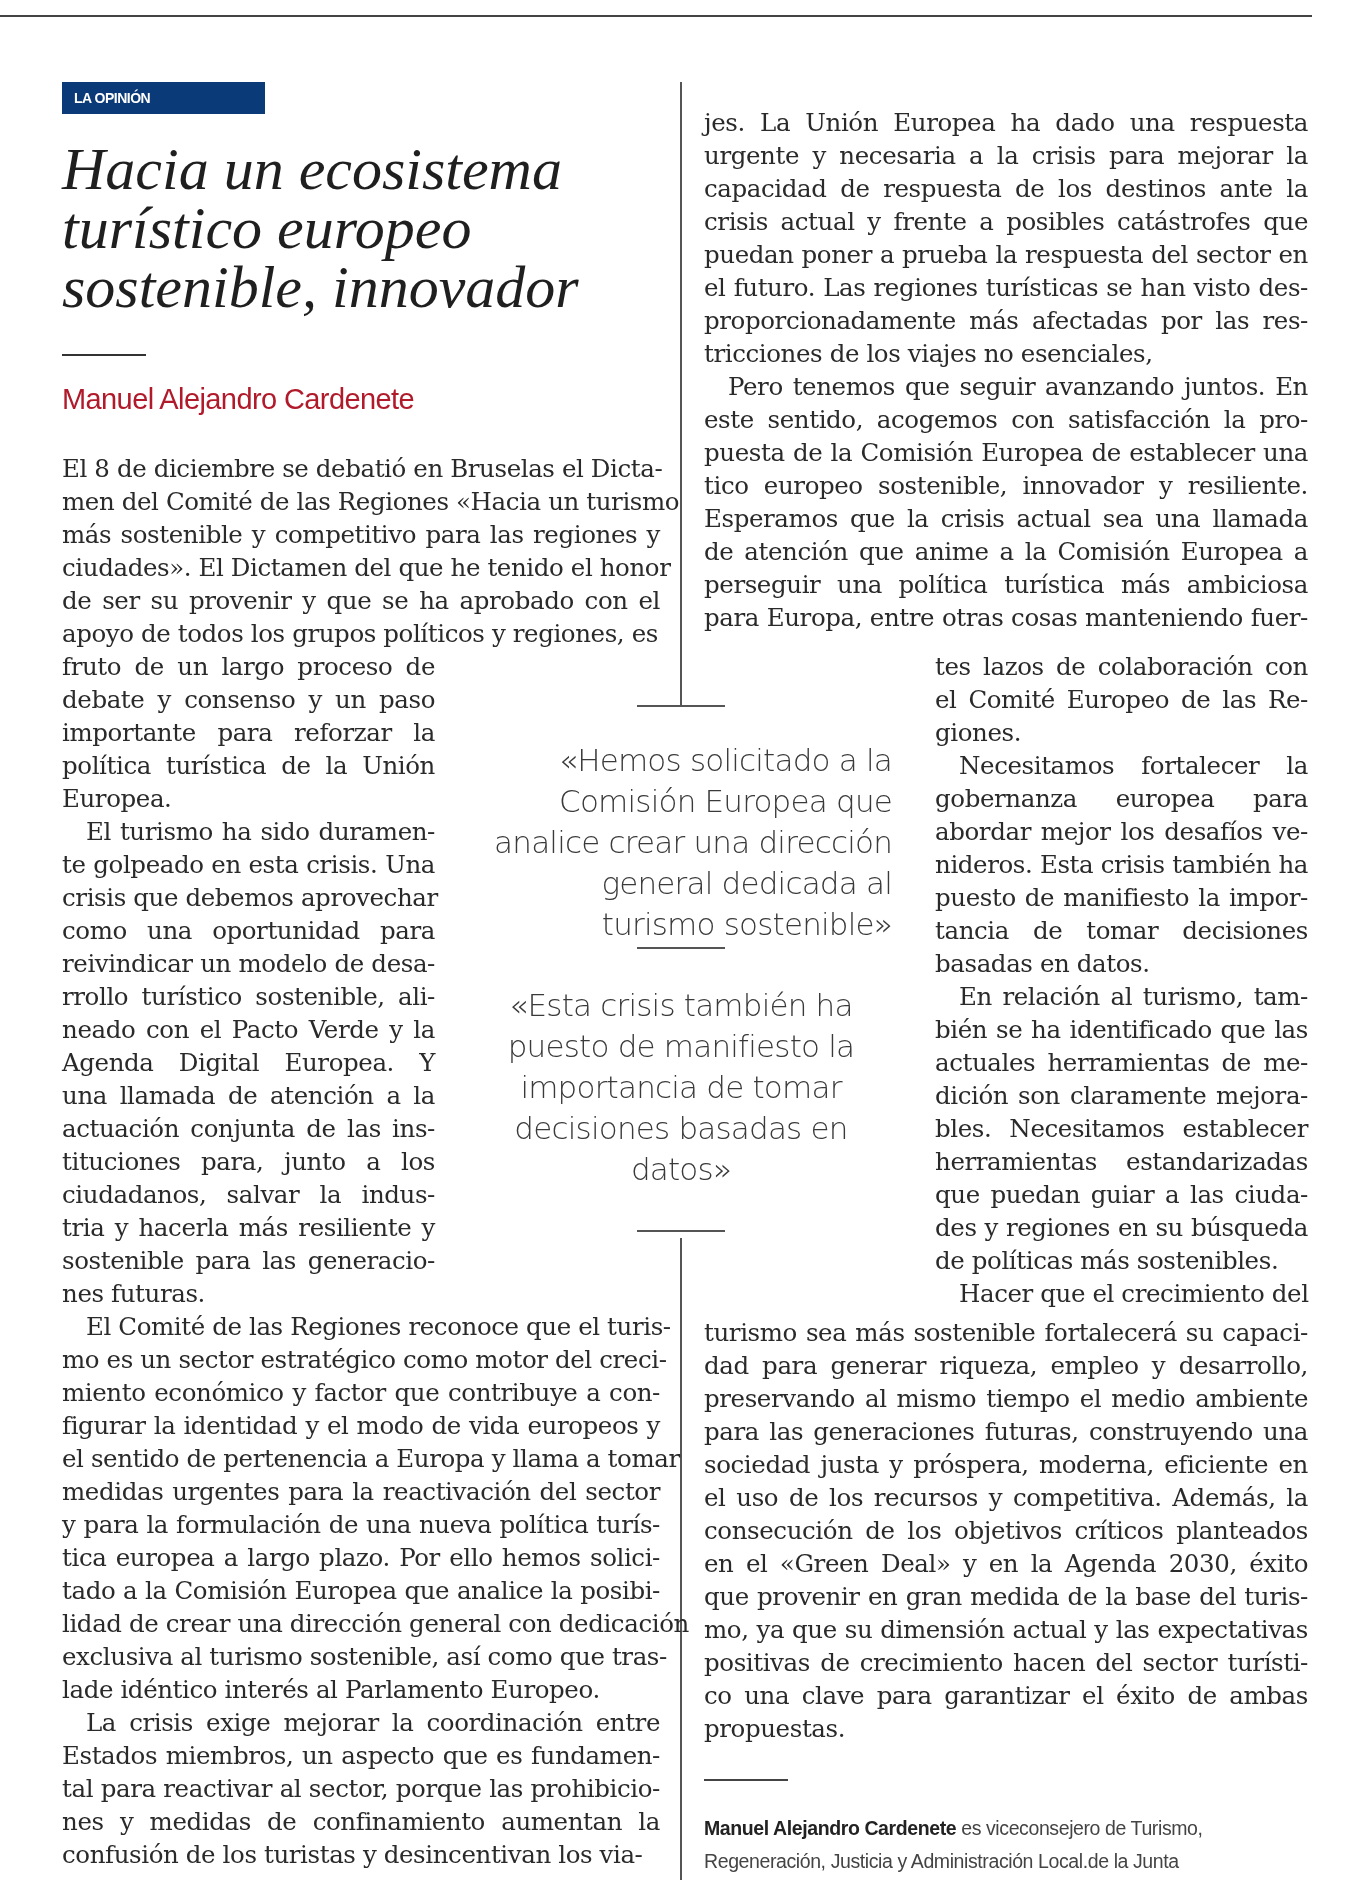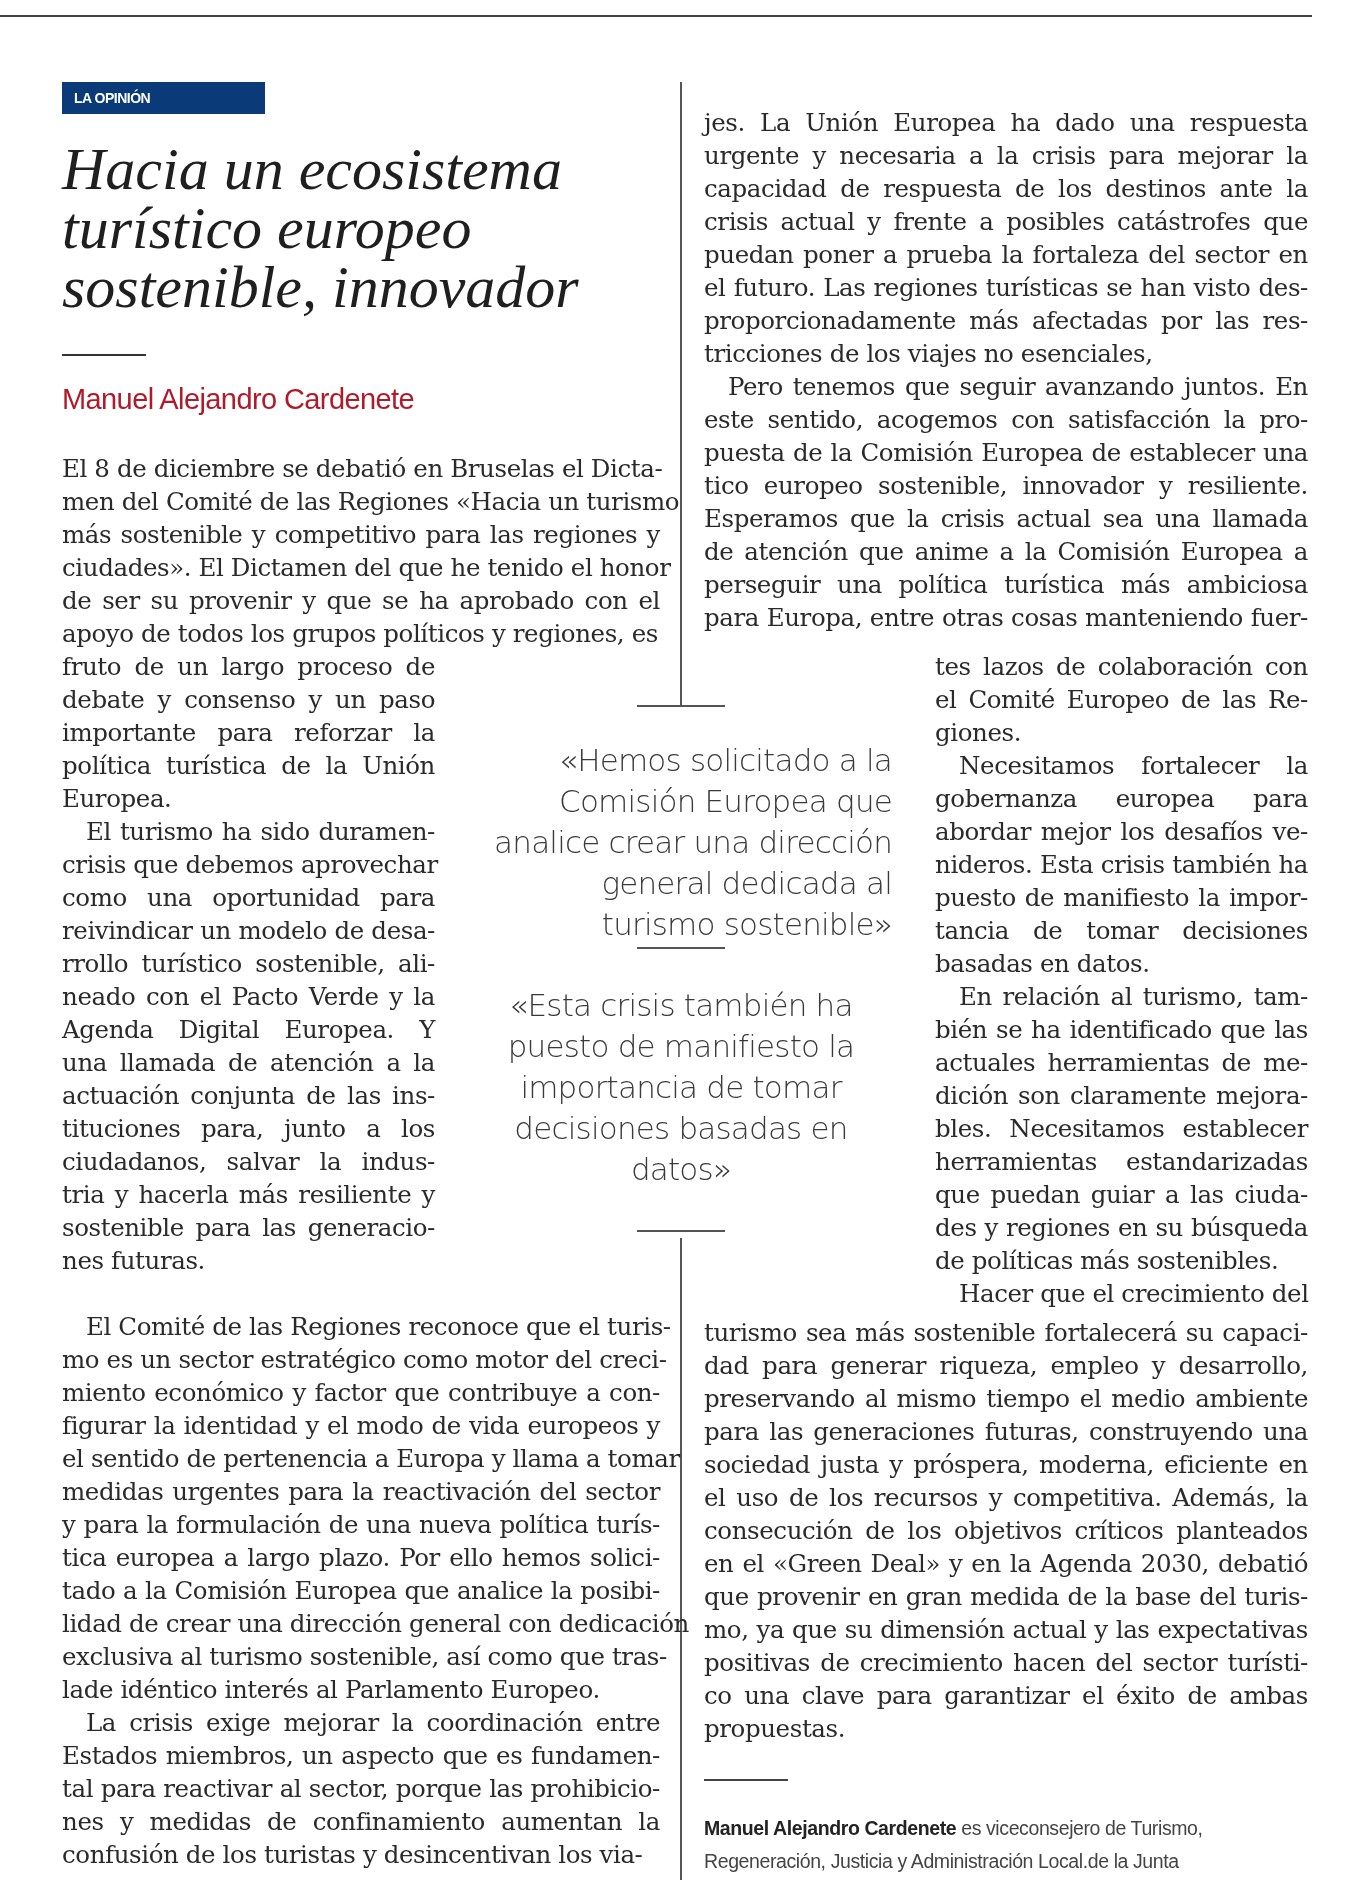--- a/index.html
+++ b/index.html
@@ -65,20 +65,21 @@
     <div class="ln">de ser su provenir y que se ha aprobado con el</div>
     <div class="ln last">apoyo de todos los grupos políticos y regiones, es</div>
   </div>
 <div class="col" id="lc-narrow" style="left:62px;top:650px;width:373px;">
     <div class="ln">fruto de un largo proceso de</div>
     <div class="ln">debate y consenso y un paso</div>
     <div class="ln">importante para reforzar la</div>
     <div class="ln">política turística de la Unión</div>
     <div class="ln last">Europea.</div>
     <div class="ln ind">El turismo ha sido duramen-</div>
+    <div class="ln">te golpeado en esta crisis. Una</div>
     <div class="ln">crisis que debemos aprovechar</div>
     <div class="ln">como una oportunidad para</div>
     <div class="ln">reivindicar un modelo de desa-</div>
     <div class="ln">rrollo turístico sostenible, ali-</div>
     <div class="ln">neado con el Pacto Verde y la</div>
     <div class="ln">Agenda Digital Europea. Y</div>
     <div class="ln">una llamada de atención a la</div>
     <div class="ln">actuación conjunta de las ins-</div>
     <div class="ln">tituciones para, junto a los</div>
     <div class="ln">ciudadanos, salvar la indus-</div>
@@ -104,21 +105,21 @@
     <div class="ln">tal para reactivar al sector, porque las prohibicio-</div>
     <div class="ln">nes y medidas de confinamiento aumentan la</div>
     <div class="ln last">confusión de los turistas y desincentivan los via-</div>
   </div>
 
 <div class="col" id="rc-top" style="left:704px;top:89px;width:604px;margin-top:17px;">
     <div class="ln">jes. La Unión Europea ha dado una respuesta</div>
     <div class="ln">urgente y necesaria a la crisis para mejorar la</div>
     <div class="ln">capacidad de respuesta de los destinos ante la</div>
     <div class="ln">crisis actual y frente a posibles catástrofes que</div>
-    <div class="ln">puedan poner a prueba la fortaleza del sector en</div>
+    <div class="ln">puedan poner a prueba la respuesta del sector en</div>
     <div class="ln">el futuro. Las regiones turísticas se han visto des-</div>
     <div class="ln">proporcionadamente más afectadas por las res-</div>
     <div class="ln last">tricciones de los viajes no esenciales,</div>
     <div class="ln ind">Pero tenemos que seguir avanzando juntos. En</div>
     <div class="ln">este sentido, acogemos con satisfacción la pro-</div>
     <div class="ln">puesta de la Comisión Europea de establecer una</div>
     <div class="ln">tico europeo sostenible, innovador y resiliente.</div>
     <div class="ln">Esperamos que la crisis actual sea una llamada</div>
     <div class="ln">de atención que anime a la Comisión Europea a</div>
     <div class="ln">perseguir una política turística más ambiciosa</div>
@@ -147,21 +148,21 @@
     <div class="ln ind">Hacer que el crecimiento del</div>
   </div>
 <div class="col" id="rc-bottom" style="left:704px;top:1316px;width:604px;">
     <div class="ln">turismo sea más sostenible fortalecerá su capaci-</div>
     <div class="ln">dad para generar riqueza, empleo y desarrollo,</div>
     <div class="ln">preservando al mismo tiempo el medio ambiente</div>
     <div class="ln">para las generaciones futuras, construyendo una</div>
     <div class="ln">sociedad justa y próspera, moderna, eficiente en</div>
     <div class="ln">el uso de los recursos y competitiva. Además, la</div>
     <div class="ln">consecución de los objetivos críticos planteados</div>
-    <div class="ln">en el «Green Deal» y en la Agenda 2030, debatió</div>
+    <div class="ln">en el «Green Deal» y en la Agenda 2030, éxito</div>
     <div class="ln">que provenir en gran medida de la base del turis-</div>
     <div class="ln">mo, ya que su dimensión actual y las expectativas</div>
     <div class="ln">positivas de crecimiento hacen del sector turísti-</div>
     <div class="ln">co una clave para garantizar el éxito de ambas</div>
     <div class="ln last">propuestas.</div>
   </div>
 
 <div class="short-rule" style="left:704px;top:1779px;width:84px;background:#444;"></div>
 
 <div class="bio">

